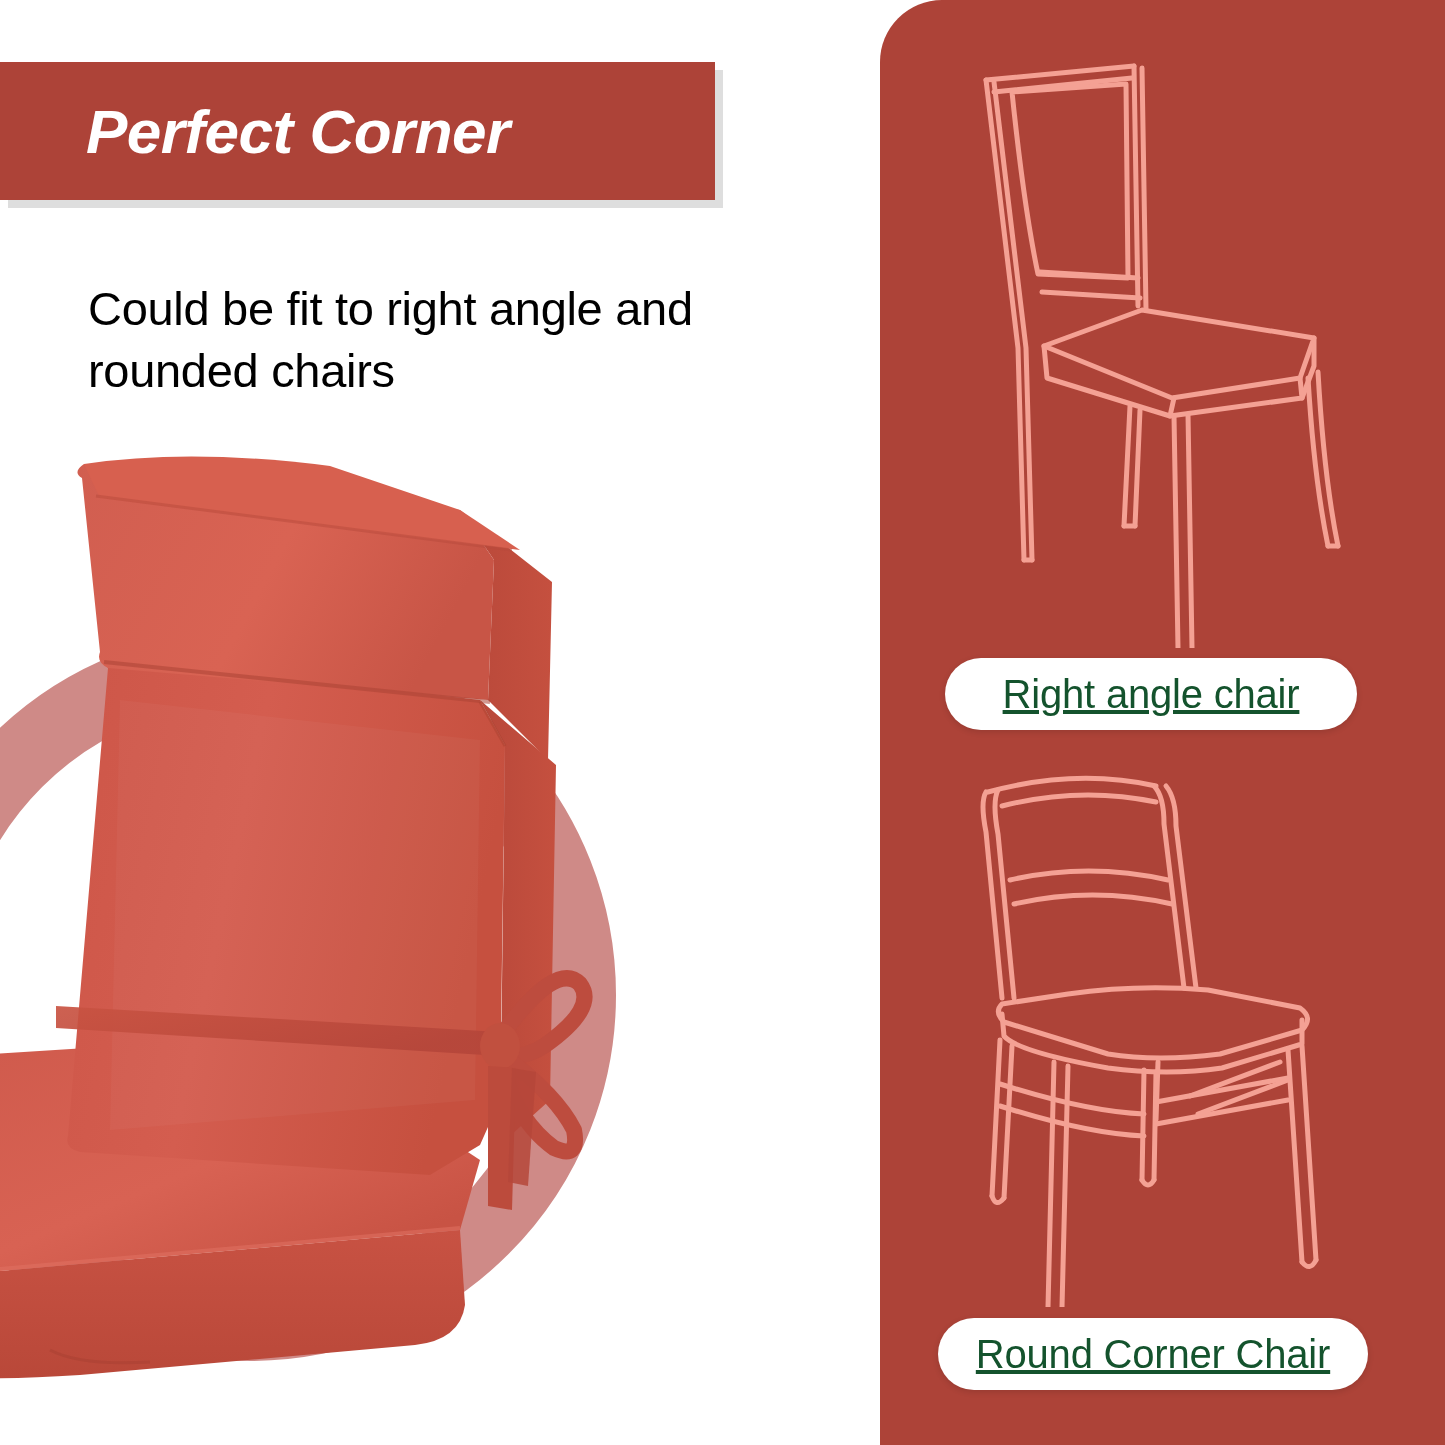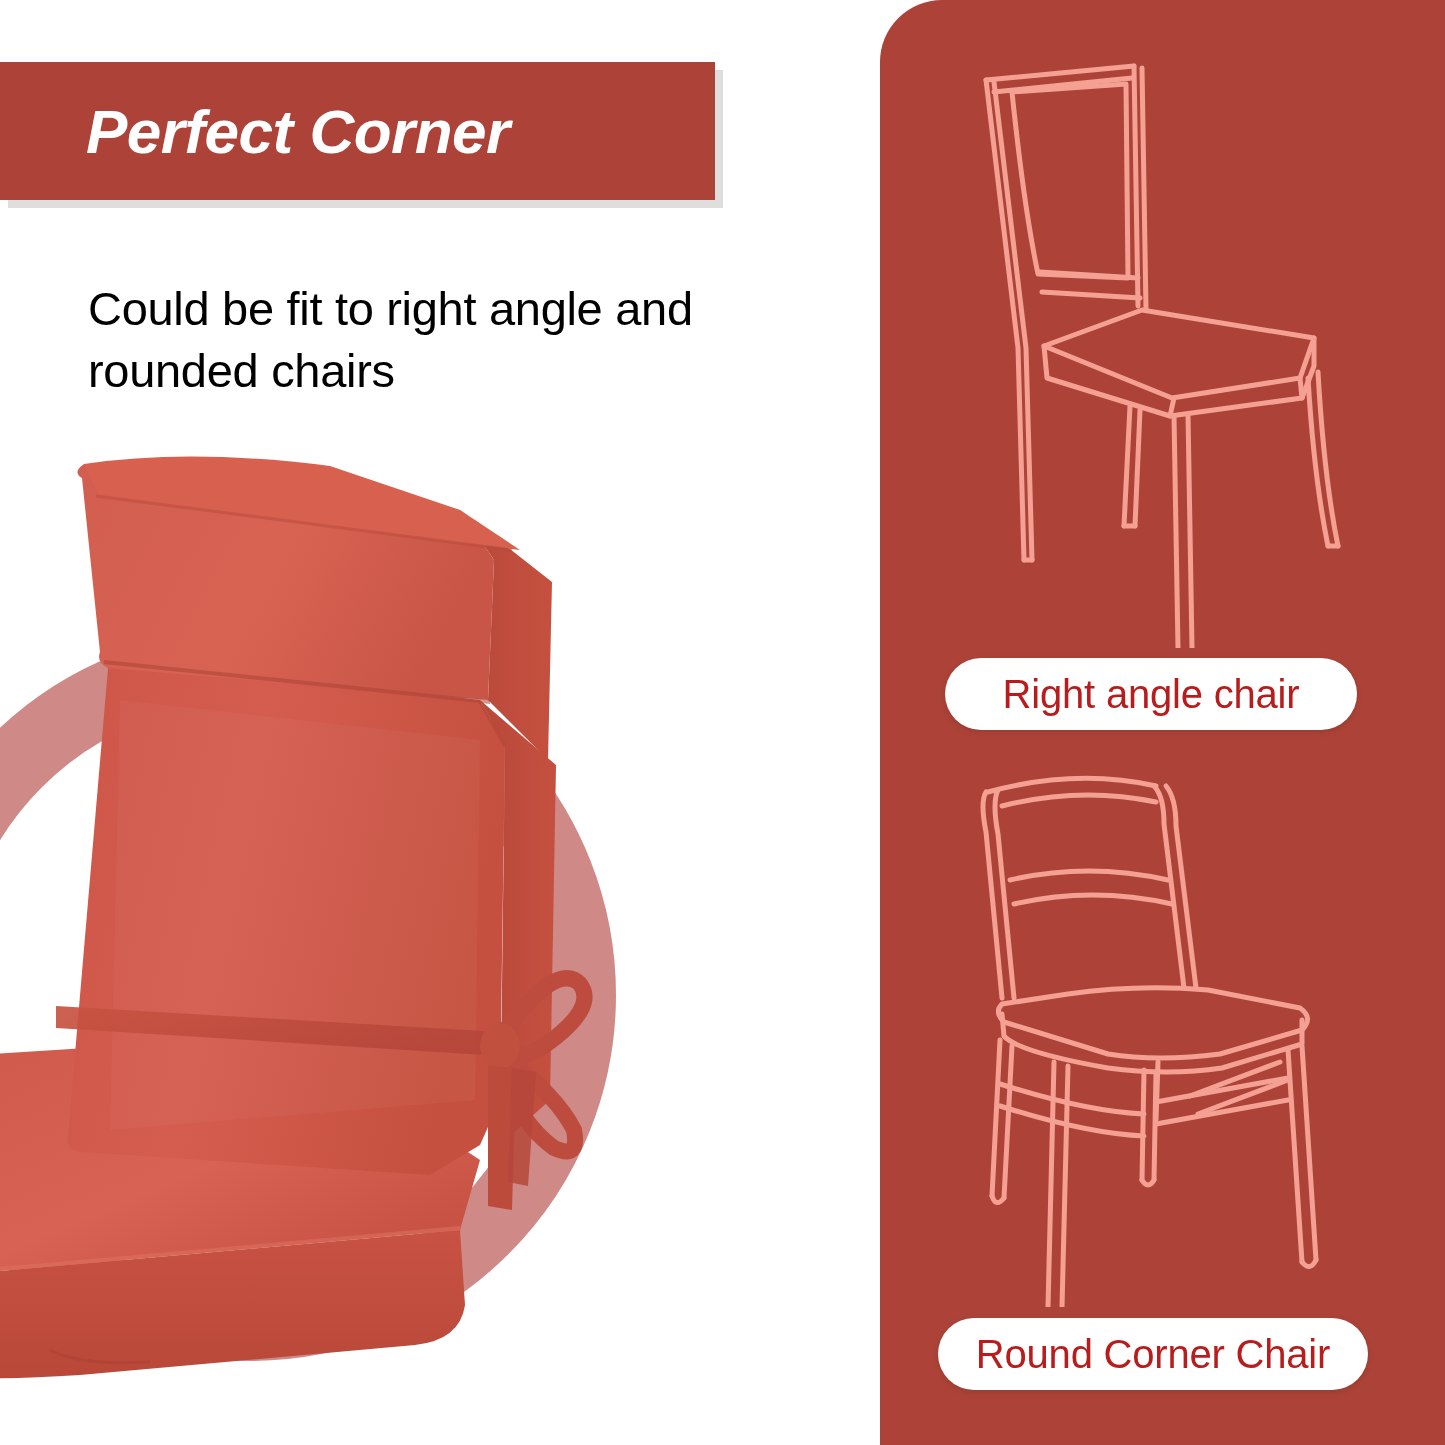--- a/index.html
+++ b/index.html
@@ -85,25 +85,26 @@
     position:absolute;
     height:72px;
     background:#ffffff;
     border-radius:36px;
     display:flex;
     align-items:center;
     justify-content:center;
     box-shadow:0 2px 6px rgba(0,0,0,0.13);
   }
   .chair-badge span {
-    color:#b91c1c;
+    color:#14532d;
     font-size:40px;
     font-family:"Liberation Sans", sans-serif;
     letter-spacing:-0.2px;
     white-space:nowrap;
+    text-decoration:underline;
   }
   #badge-right-angle { left:65px; top:658px; width:412px; }
   #badge-round-corner { left:58px; top:1318px; width:430px;text-align:right; }
 </style>
 </head>
 <body>
 
 <div id="stage">
 
   <div id="title-banner-shadow"></div>

